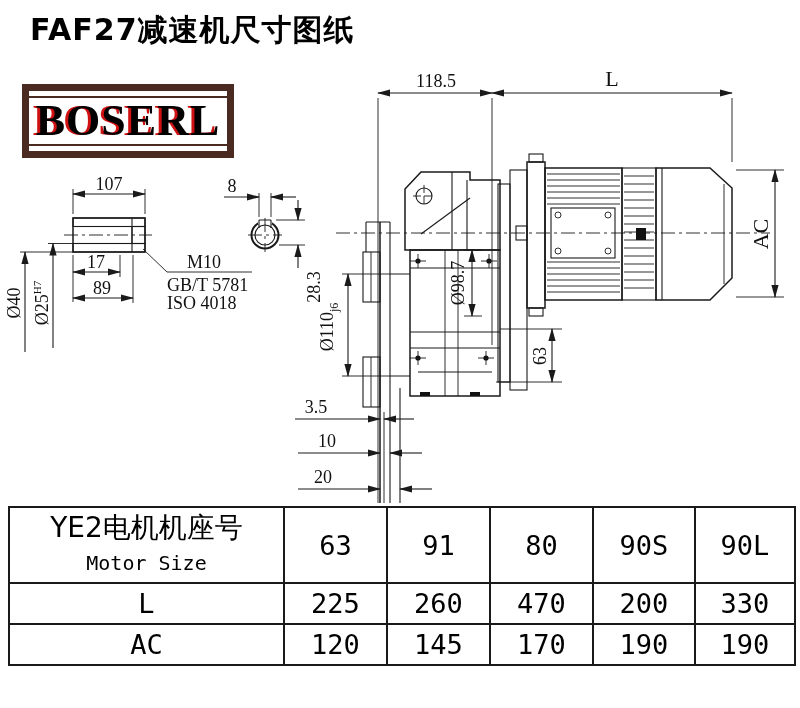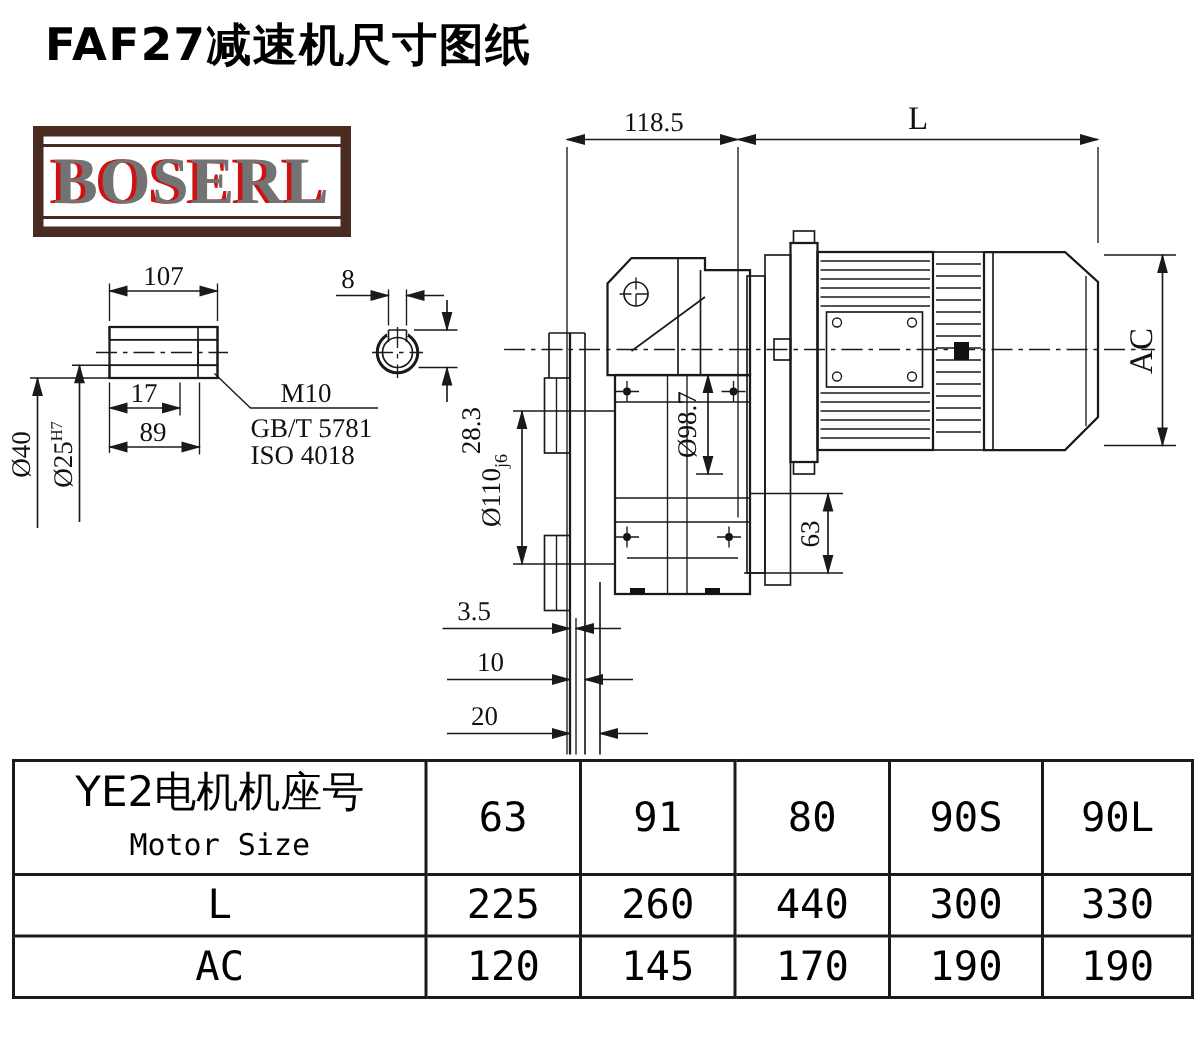--- a/index.html
+++ b/index.html
@@ -6,21 +6,21 @@
   #stage { position:relative; width:800px; height:708px; background:#fff; overflow:hidden;
            font-family:"Liberation Sans", sans-serif; color:#000; }
 
   .title { position:absolute; left:30px; top:10px; font-family:"DejaVu Sans", sans-serif;
            font-weight:bold; font-size:30px; letter-spacing:1px; white-space:nowrap; }
 
   .logo { position:absolute; left:22px; top:84px; width:198px; height:60px;
           border:7px solid #4a2a21; background:#fff; display:flex; align-items:center; justify-content:center; }
   .logo-inner { border:2px solid #4a2a21; margin:2px; padding:0 8px; display:flex; align-items:center; justify-content:center; }
   .logo-text { font-family:"Liberation Serif", serif; font-weight:bold; font-size:44px; line-height:1.05;
-               color:#737373; text-shadow:-3px 0 0 #cf1111; letter-spacing:1px; }
+               color:#000000; text-shadow:-3px 0 0 #cf1111; letter-spacing:1px; }
 
   svg { position:absolute; left:0; top:0; }
   .ln  { stroke:#1a1a1a; stroke-width:1.5; fill:none; }
   .ln2 { stroke:#1a1a1a; stroke-width:1.1; fill:none; }
   .thin{ stroke:#1a1a1a; stroke-width:0.9; fill:none; }
   .dim { stroke:#1a1a1a; stroke-width:1.1; fill:none; }
   .cl  { stroke:#1a1a1a; stroke-width:0.9; fill:none; stroke-dasharray:14 4 3 4; }
   .dt  { font-family:"Liberation Serif", serif; font-size:18px; fill:#111; }
   .dtl { font-family:"Liberation Serif", serif; font-size:22px; fill:#111; }
 
@@ -257,22 +257,22 @@
       <td>63</td>
       <td>91</td>
       <td>80</td>
       <td>90S</td>
       <td>90L</td>
     </tr>
     <tr class="row-dim">
       <td>L</td>
       <td>225</td>
       <td>260</td>
-      <td>440</td>
-      <td>300</td>
+      <td>470</td>
+      <td>200</td>
       <td>330</td>
     </tr>
     <tr class="row-dim">
       <td>AC</td>
       <td>120</td>
       <td>145</td>
       <td>170</td>
       <td>190</td>
       <td>190</td>
     </tr>

